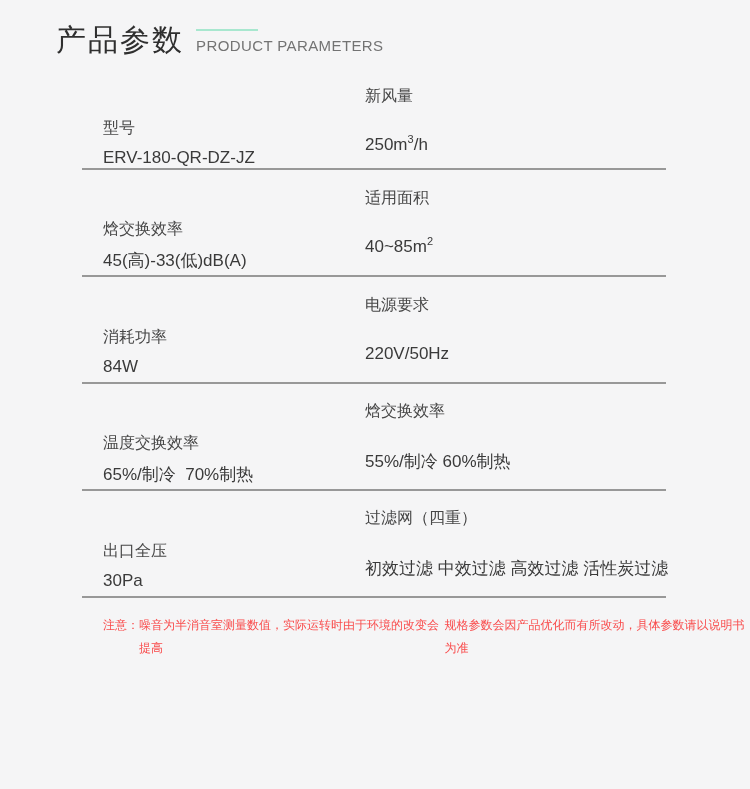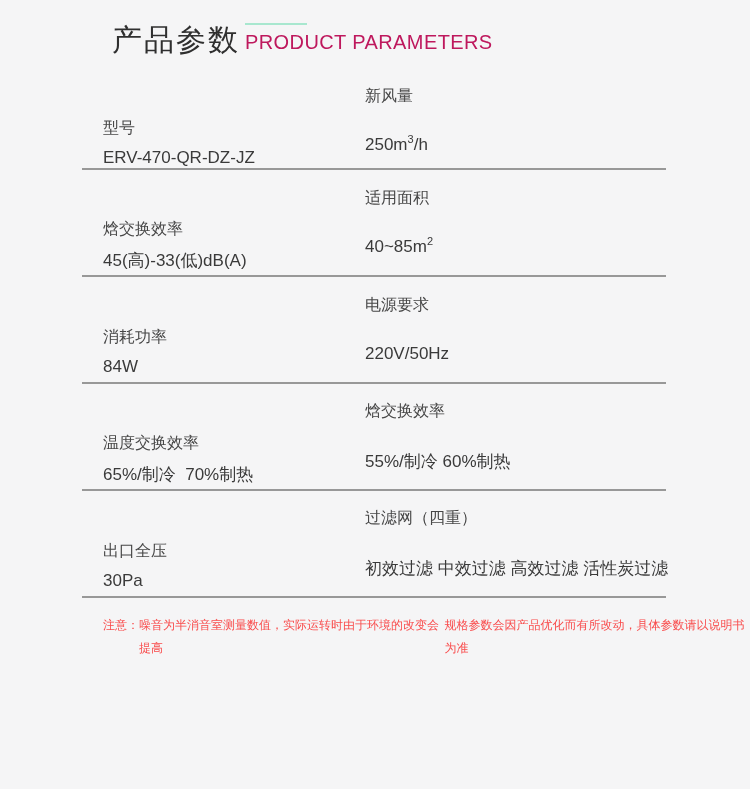--- a/index.html
+++ b/index.html
@@ -15,41 +15,42 @@
   }
   .page {
     position: relative;
     width: 750px;
     height: 789px;
   }
   
   .header {
     display: flex;
     align-items: flex-end;
-    padding: 22px 0 0 112px;
+    padding: 22px 0 0 56px;
+    gap: 7px;
   }
   .title {
     font-size: 30px;
     color: #2f2f2f;
     letter-spacing: 2px;
     line-height: 36px;
   }
   .subtitle-wrap {
     margin-left: 5px;
     padding-bottom: 4px;
   }
   .accent-line {
     width: 62px;
     height: 2px;
     background: #a8e7cf;
     margin-bottom: 6px;
   }
   .subtitle {
-    font-size: 20px;
-    color: #be185d;
+    font-size: 15px;
+    color: #737373;
     letter-spacing: 0.4px;
     white-space: nowrap;
   }
   
   .spec-table {
     margin: 14px 0 0 82px;
     width: 584px;
   }
   .spec-row {
     display: flex;
@@ -117,21 +118,21 @@
       <div class="accent-line"></div>
       <div class="subtitle">PRODUCT PARAMETERS</div>
     </div>
   </div>
 
   <div class="spec-table">
 
     <div class="spec-row">
       <div class="cell left">
         <div class="cell-label">型号</div>
-        <div class="cell-value"><span>ERV-470-QR-DZ-JZ</span><sup></sup><span></span></div>
+        <div class="cell-value"><span>ERV-180-QR-DZ-JZ</span><sup></sup><span></span></div>
       </div>
       <div class="cell right">
         <div class="cell-label">新风量</div>
         <div class="cell-value"><span>250m</span><sup>3</sup><span>/h</span></div>
       </div>
     </div>
 
     <div class="spec-row">
       <div class="cell left">
         <div class="cell-label">焓交换效率</div>

